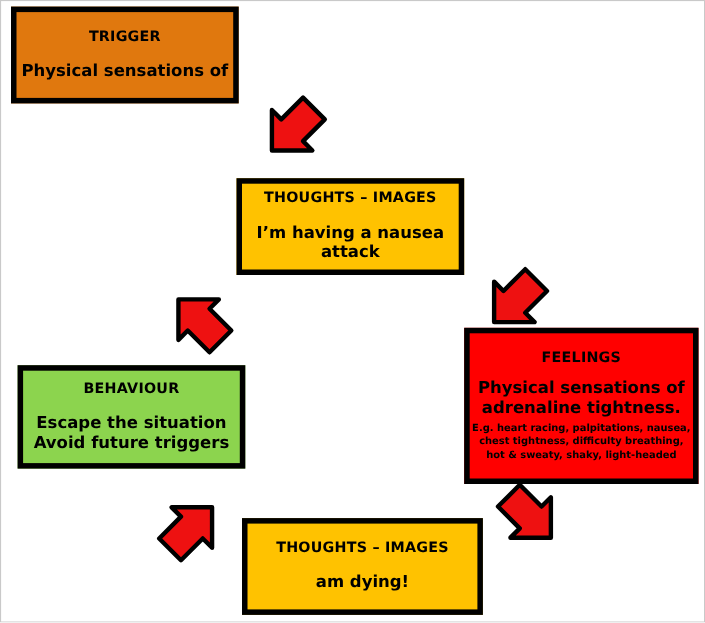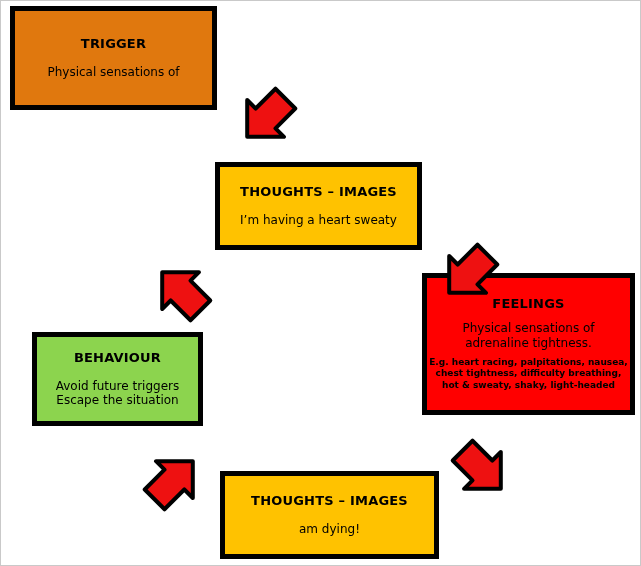--- a/index.html
+++ b/index.html
@@ -33,52 +33,52 @@
     font-family: "DejaVu Sans", sans-serif;
     font-weight: bold;
     line-height: 1.22;
   }
   .node .title {
     font-size: 13px;
     font-weight: bold;
     letter-spacing: 0.2px;
   }
   .node .body {
-    font-size: 12px;
-    font-weight: normal;
+    font-size: 15px;
+    font-weight: bold;
   }
   .node .small {
     font-size: 9px;
     font-weight: bold;
     line-height: 1.3;
     padding: 0 2px;
   }
   .gap-lg { height: 13px; }
   .gap-md { height: 9px; }
   .gap-sm { height: 6px; }
 
   
   #node-trigger {
-    left: 9px;  top: 5px;  width: 207px; height: 104px;
+    left: 9px;  top: 5px;  width: 207px; height: 88px;
     background: #E0780E;
   }
   #node-thoughts-1 {
     left: 214px; top: 161px; width: 207px; height: 88px;
     background: #FFC200;
   }
   #node-feelings {
-    left: 421px; top: 272px; width: 213px; height: 142px;
+    left: 421px; top: 297px; width: 213px; height: 142px;
     background: #FF0000;
   }
   #node-thoughts-2 {
     left: 219px; top: 470px; width: 219px; height: 88px;
     background: #FFC200;
   }
   #node-behaviour {
-    left: 31px;  top: 331px; width: 171px; height: 94px;
+    left: 15px;  top: 331px; width: 207px; height: 94px;
     background: #8CD44E;
   }
 
   .arrow {
     position: absolute;
     pointer-events: auto;
   }
   svg { display: block; overflow: visible; }
 </style>
 </head>
@@ -88,43 +88,43 @@
 
   <div class="node" id="node-trigger">
     <div class="title">TRIGGER</div>
     <div class="gap-lg"></div>
     <div class="body">Physical sensations of</div>
   </div>
 
   <div class="node" id="node-thoughts-1">
     <div class="title">THOUGHTS – IMAGES</div>
     <div class="gap-lg"></div>
-    <div class="body">I’m having a heart sweaty</div>
+    <div class="body">I’m having a nausea attack</div>
   </div>
 
   <div class="node" id="node-feelings">
     <div class="title">FEELINGS</div>
     <div class="gap-md"></div>
     <div class="body">Physical sensations of</div>
     <div class="body">adrenaline tightness.</div>
     <div class="gap-sm"></div>
     <div class="small">E.g. heart racing, palpitations, nausea, chest tightness, difficulty breathing, hot &amp; sweaty, shaky, light-headed</div>
   </div>
 
   <div class="node" id="node-thoughts-2">
     <div class="title">THOUGHTS – IMAGES</div>
     <div class="gap-lg"></div>
     <div class="body">am dying!</div>
   </div>
 
   <div class="node" id="node-behaviour">
     <div class="title">BEHAVIOUR</div>
     <div class="gap-lg"></div>
+    <div class="body">Escape the situation</div>
     <div class="body">Avoid future triggers</div>
-    <div class="body">Escape the situation</div>
   </div>
 
   <div class="arrow" style="left:230px; top:82px; width:72px; height:68px;">
     <svg width="72" height="68" viewBox="0 0 72 68">
       <g transform="rotate(45 36 34)">
         <polygon points="22,8 50,8 50,36 62,36 36,62 10,36 22,36" fill="#EE1111" stroke="#000000" stroke-width="4" stroke-linejoin="round"></polygon>
       </g>
     </svg>
   </div>
 

